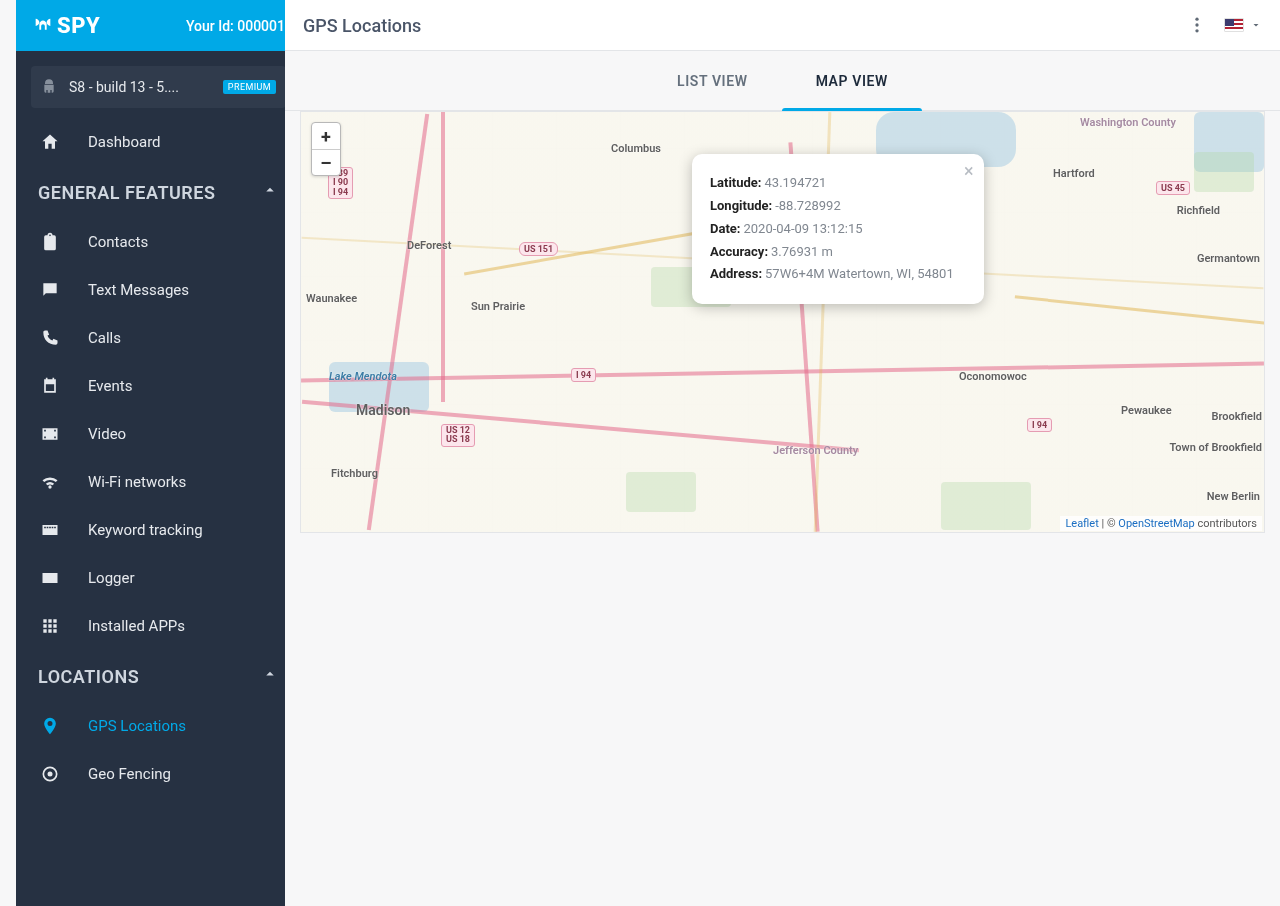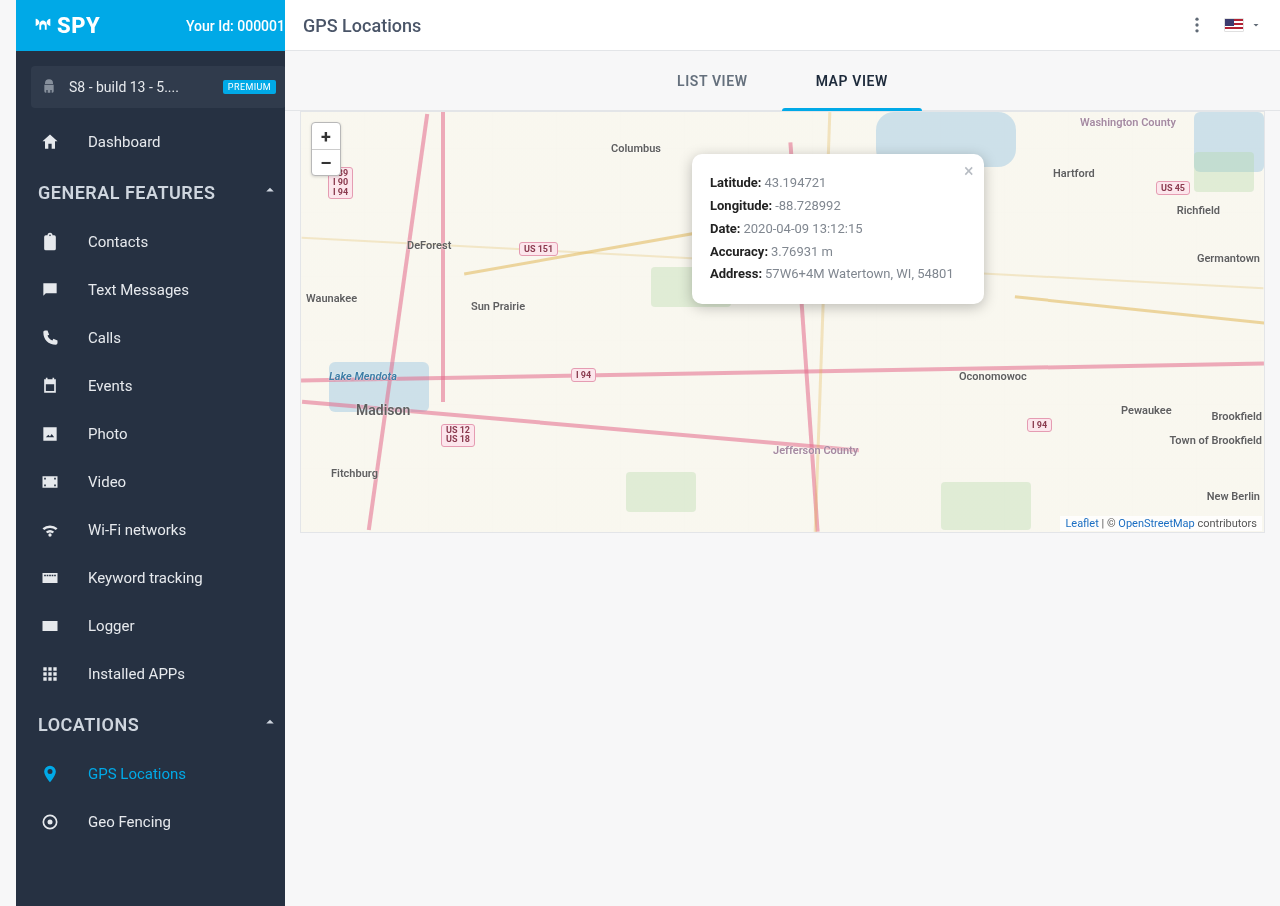--- a/index.html
+++ b/index.html
@@ -166,28 +166,20 @@
       <span class="ico">
           <svg width="20" height="20" viewBox="0 0 24 24">
             <path d="M5 4h2V2h2v2h6V2h2v2h2v16H5V4zm2 6v8h10v-8H7z"></path>
           </svg>
         </span>
       <span>Events</span>
     </div>
     <div class="navitem">
       <span class="ico">
           <svg width="20" height="20" viewBox="0 0 24 24">
-            <path d="M4 4h16v16H4V4zm3 12h10l-3-4-2 3-2-2-3 3zm2-8a2 2 0 110 4 2 2 0 010-4z"></path>
-          </svg>
-        </span>
-      <span>Photo</span>
-    </div>
-    <div class="navitem">
-      <span class="ico">
-          <svg width="20" height="20" viewBox="0 0 24 24">
             <path d="M3 5h18v14H3V5zm2 2v2h2V7H5zm12 0v2h2V7h-2zM5 15v2h2v-2H5zm12 0v2h2v-2h-2z"></path>
           </svg>
         </span>
       <span>Video</span>
     </div>
     <div class="navitem">
       <span class="ico">
           <svg width="20" height="20" viewBox="0 0 24 24">
             <path d="M12 20a2 2 0 110-4 2 2 0 010 4zm-5-6a8 8 0 0110 0l-2 2a5 5 0 00-6 0l-2-2zm-4-4a14 14 0 0118 0l-2 2a11 11 0 00-14 0L3 10z"></path>
           </svg>
@@ -295,41 +287,41 @@
       <div class="road" style="left:95px;top:0;width:4px;height:420px;transform:rotate(8deg);"></div>
       <div class="road" style="left:52%;top:30px;width:4px;height:390px;transform:rotate(-4deg);"></div>
       <div class="road y" style="left:160px;top:124px;width:420px;height:3px;transform:rotate(-10deg);"></div>
       <div class="road y" style="left:0;top:150px;width:100%;height:2px;transform:rotate(3deg);opacity:.25"></div>
       <div class="road y" style="left:520px;top:0;width:3px;height:420px;transform:rotate(2deg);opacity:.3"></div>
       <div class="road y" style="left:74%;top:200px;width:320px;height:3px;transform:rotate(6deg);"></div>
 
       <div class="shield" style="left:27px;top:55px;line-height:1.05;white-space:pre;">I 39
 I 90
 I 94</div>
-      <div class="shield" style="left:218px;top:130px;">US 151</div>
+      <div class="shield" style="left:218px;top:130px;border-radius:6px;">US 151</div>
       <div class="shield" style="left:270px;top:256px;">I 94</div>
       <div class="shield" style="left:726px;top:306px;">I 94</div>
       <div class="shield" style="left:140px;top:312px;line-height:1.05;white-space:pre;">US 12
 US 18</div>
       <div class="shield" style="right:74px;top:69px;">US 45</div>
 
       <div class="cityname" style="left:55px;top:290px;font-size:14px;">Madison</div>
       <div class="cityname" style="left:5px;top:180px;">Waunakee</div>
       <div class="cityname" style="left:85px;top:127px;margin-left:21px;">DeForest</div>
       <div class="cityname" style="left:310px;top:30px;">Columbus</div>
       <div class="cityname" style="left:170px;top:188px;">Sun Prairie</div>
       <div class="cityname" style="left:496px;top:176px;">Watertown</div>
       <div class="cityname" style="left:472px;top:332px;color:#a58aa1;">Jefferson County</div>
       <div class="cityname" style="left:30px;top:355px;">Fitchburg</div>
       <div class="cityname" style="left:28px;top:258px;color:#3c7da6;font-style:italic;">Lake Mendota</div>
       <div class="cityname" style="left:658px;top:258px;">Oconomowoc</div>
       <div class="cityname" style="left:820px;top:292px;">Pewaukee</div>
       <div class="cityname" style="left:752px;top:55px;">Hartford</div>
       <div class="cityname" style="right:2px;top:298px;">Brookfield</div>
-      <div class="cityname" style="right:2px;top:322px;">Town of Brookfield</div>
+      <div class="cityname" style="right:2px;top:329px;">Town of Brookfield</div>
       <div class="cityname" style="right:4px;top:378px;">New Berlin</div>
       <div class="cityname" style="right:4px;top:140px;">Germantown</div>
       <div class="cityname" style="right:44px;top:92px;">Richfield</div>
       <div class="cityname" style="right:88px;top:4px;color:#a58aa1;">Washington County</div>
 
       <div class="pin" style="left:53.7%;top:179px;">
         <svg viewBox="0 0 24 34">
             <path fill="#2f74d0" d="M12 0a12 12 0 00-12 12c0 9 12 22 12 22s12-13 12-22A12 12 0 0012 0z"></path>
             <circle cx="12" cy="12" r="5" fill="#fff"></circle>
           </svg>

